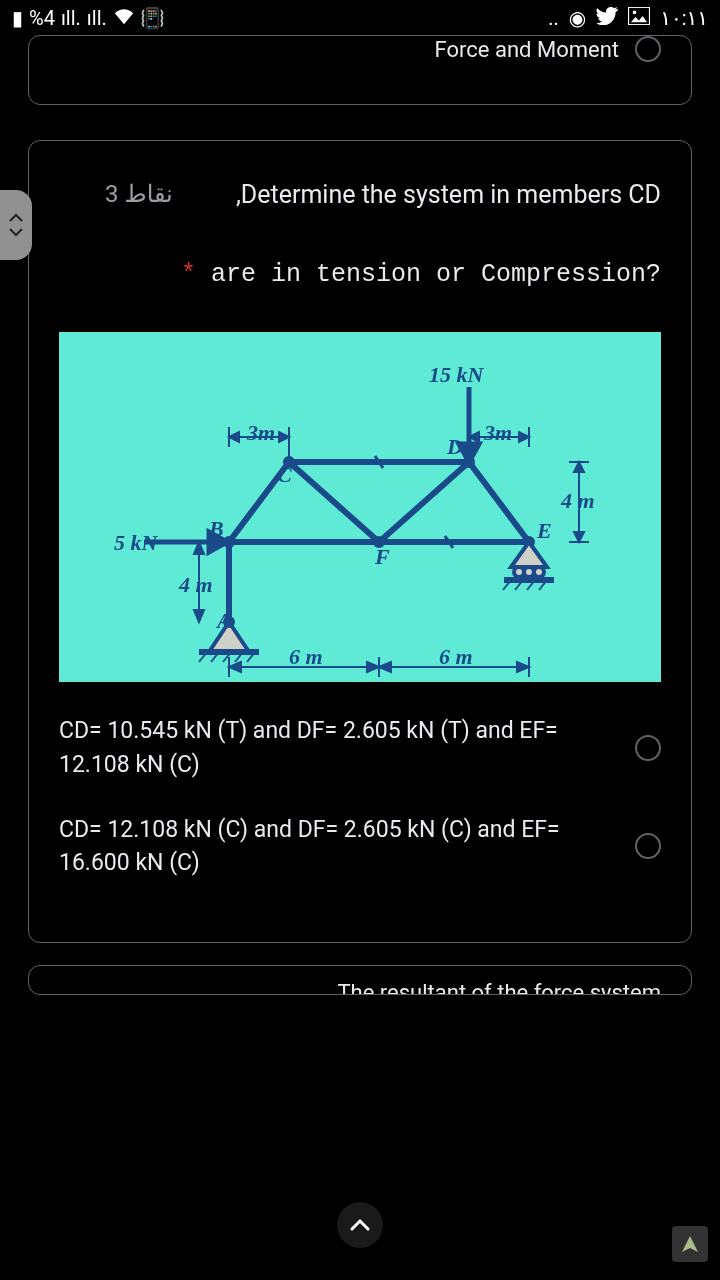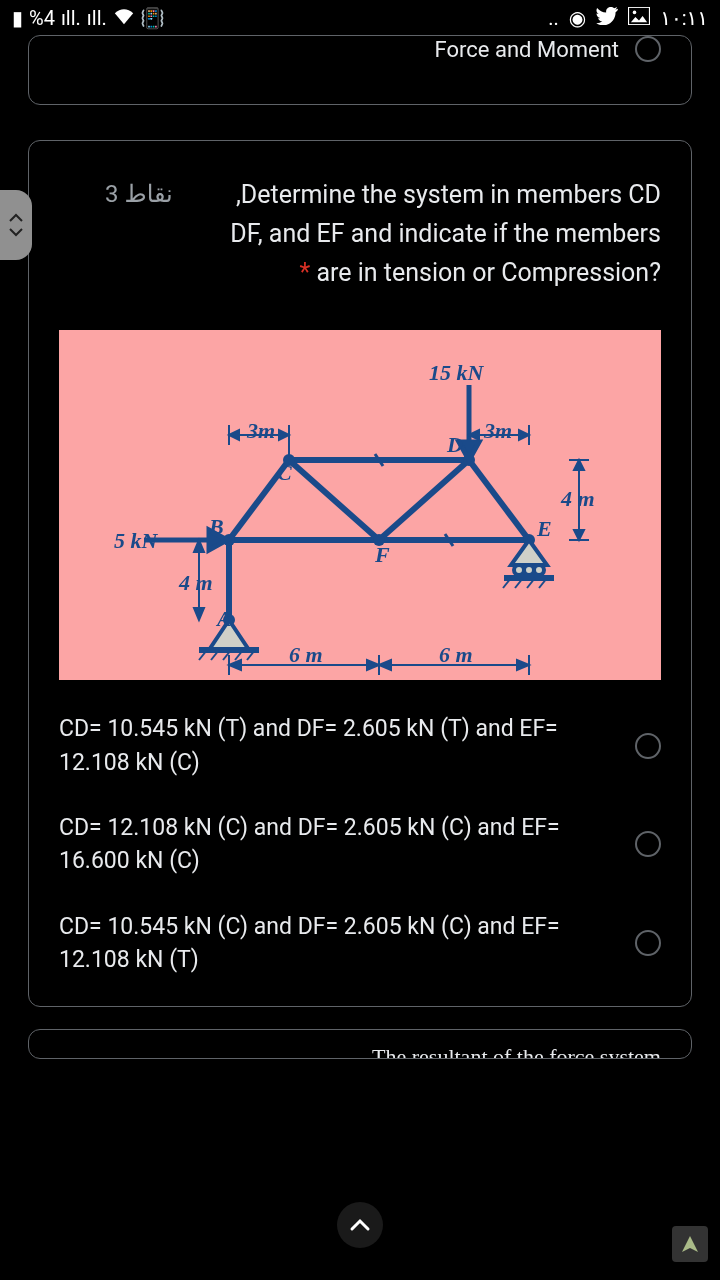--- a/index.html
+++ b/index.html
@@ -62,21 +62,21 @@
     direction: ltr;
     color: #9aa0a6;
     font-size: 24px;
     margin-left: 46px;
   }
   .asterisk { color: #d93025; }
   .diagram {
     margin-top: 38px;
     width: 100%;
     height: 350px;
-    background: #fca5a5;
+    background: #5eead4;
     position: relative;
   }
   .diagram svg {
     position: absolute;
     top: 0; left: 0;
   }
   .options { margin-top: 32px; }
   .option {
     display: flex;
     justify-content: space-between;
@@ -121,21 +121,20 @@
   .next-card {
     margin: 22px 28px 0 28px;
     border: 1px solid #5f6368;
     border-radius: 12px;
     padding: 14px 30px 0 30px;
     color: #e8eaed;
     font-size: 22px;
     text-align: right;
     height: 30px;
     overflow: hidden;
-    font-family: Liberation Serif, serif;
   }
   .corner-badge {
     position: absolute;
     right: 12px; bottom: 18px;
     width: 36px; height: 36px;
     background: #333;
     border-radius: 4px;
     display: flex; align-items: center; justify-content: center;
   }
   .sicon { display:inline-block; }
@@ -177,22 +176,22 @@
 
 <div class="prev-card">
   <span class="prev-title">Force and Moment</span>
   <div class="radio"></div>
 </div>
 
 <div class="card">
   <div class="question-header">
     <span class="points">3 نقاط</span>
     <span>Determine the system in members CD,</span><br>
-    <span>DF, and EF and indicate if the members</span><br>
-    <span style="direction:ltr; unicode-bidi:bidi-override;">
+    <br>
+    <span style="direction:ltr; unicode-bidi:bidi-override;font-family:Liberation Mono, monospace;">
       <span class="asterisk">* </span>
       <span>are in tension or Compression?</span>
     </span>
   </div>
 
   <div class="diagram">
     <svg width="600" height="350" viewBox="0 0 600 350">
 
       <g stroke="#1a4a8a" stroke-width="6" fill="none">
 
@@ -314,24 +313,20 @@
 
   <div class="options">
     <div class="option">
       <div class="option-text">CD= 10.545 kN (T) and DF= 2.605 kN (T) and EF= 12.108 kN (C)</div>
       <div class="radio"></div>
     </div>
     <div class="option">
       <div class="option-text">CD= 12.108 kN (C) and DF= 2.605 kN (C) and EF= 16.600 kN (C)</div>
       <div class="radio"></div>
     </div>
-    <div class="option" style="margin-bottom:0;">
-      <div class="option-text">CD= 10.545 kN (C) and DF= 2.605 kN (C) and EF= 12.108 kN (T)</div>
-      <div class="radio"></div>
-    </div>
   </div>
 </div>
 
 <div class="next-card">
   <span>The resultant of the force system</span>
 </div>
 
 <div class="scroll-handle">
   <svg width="16" height="10">
       <path d="M2 8 L8 2 L14 8" stroke="#222" stroke-width="2" fill="none"></path>

